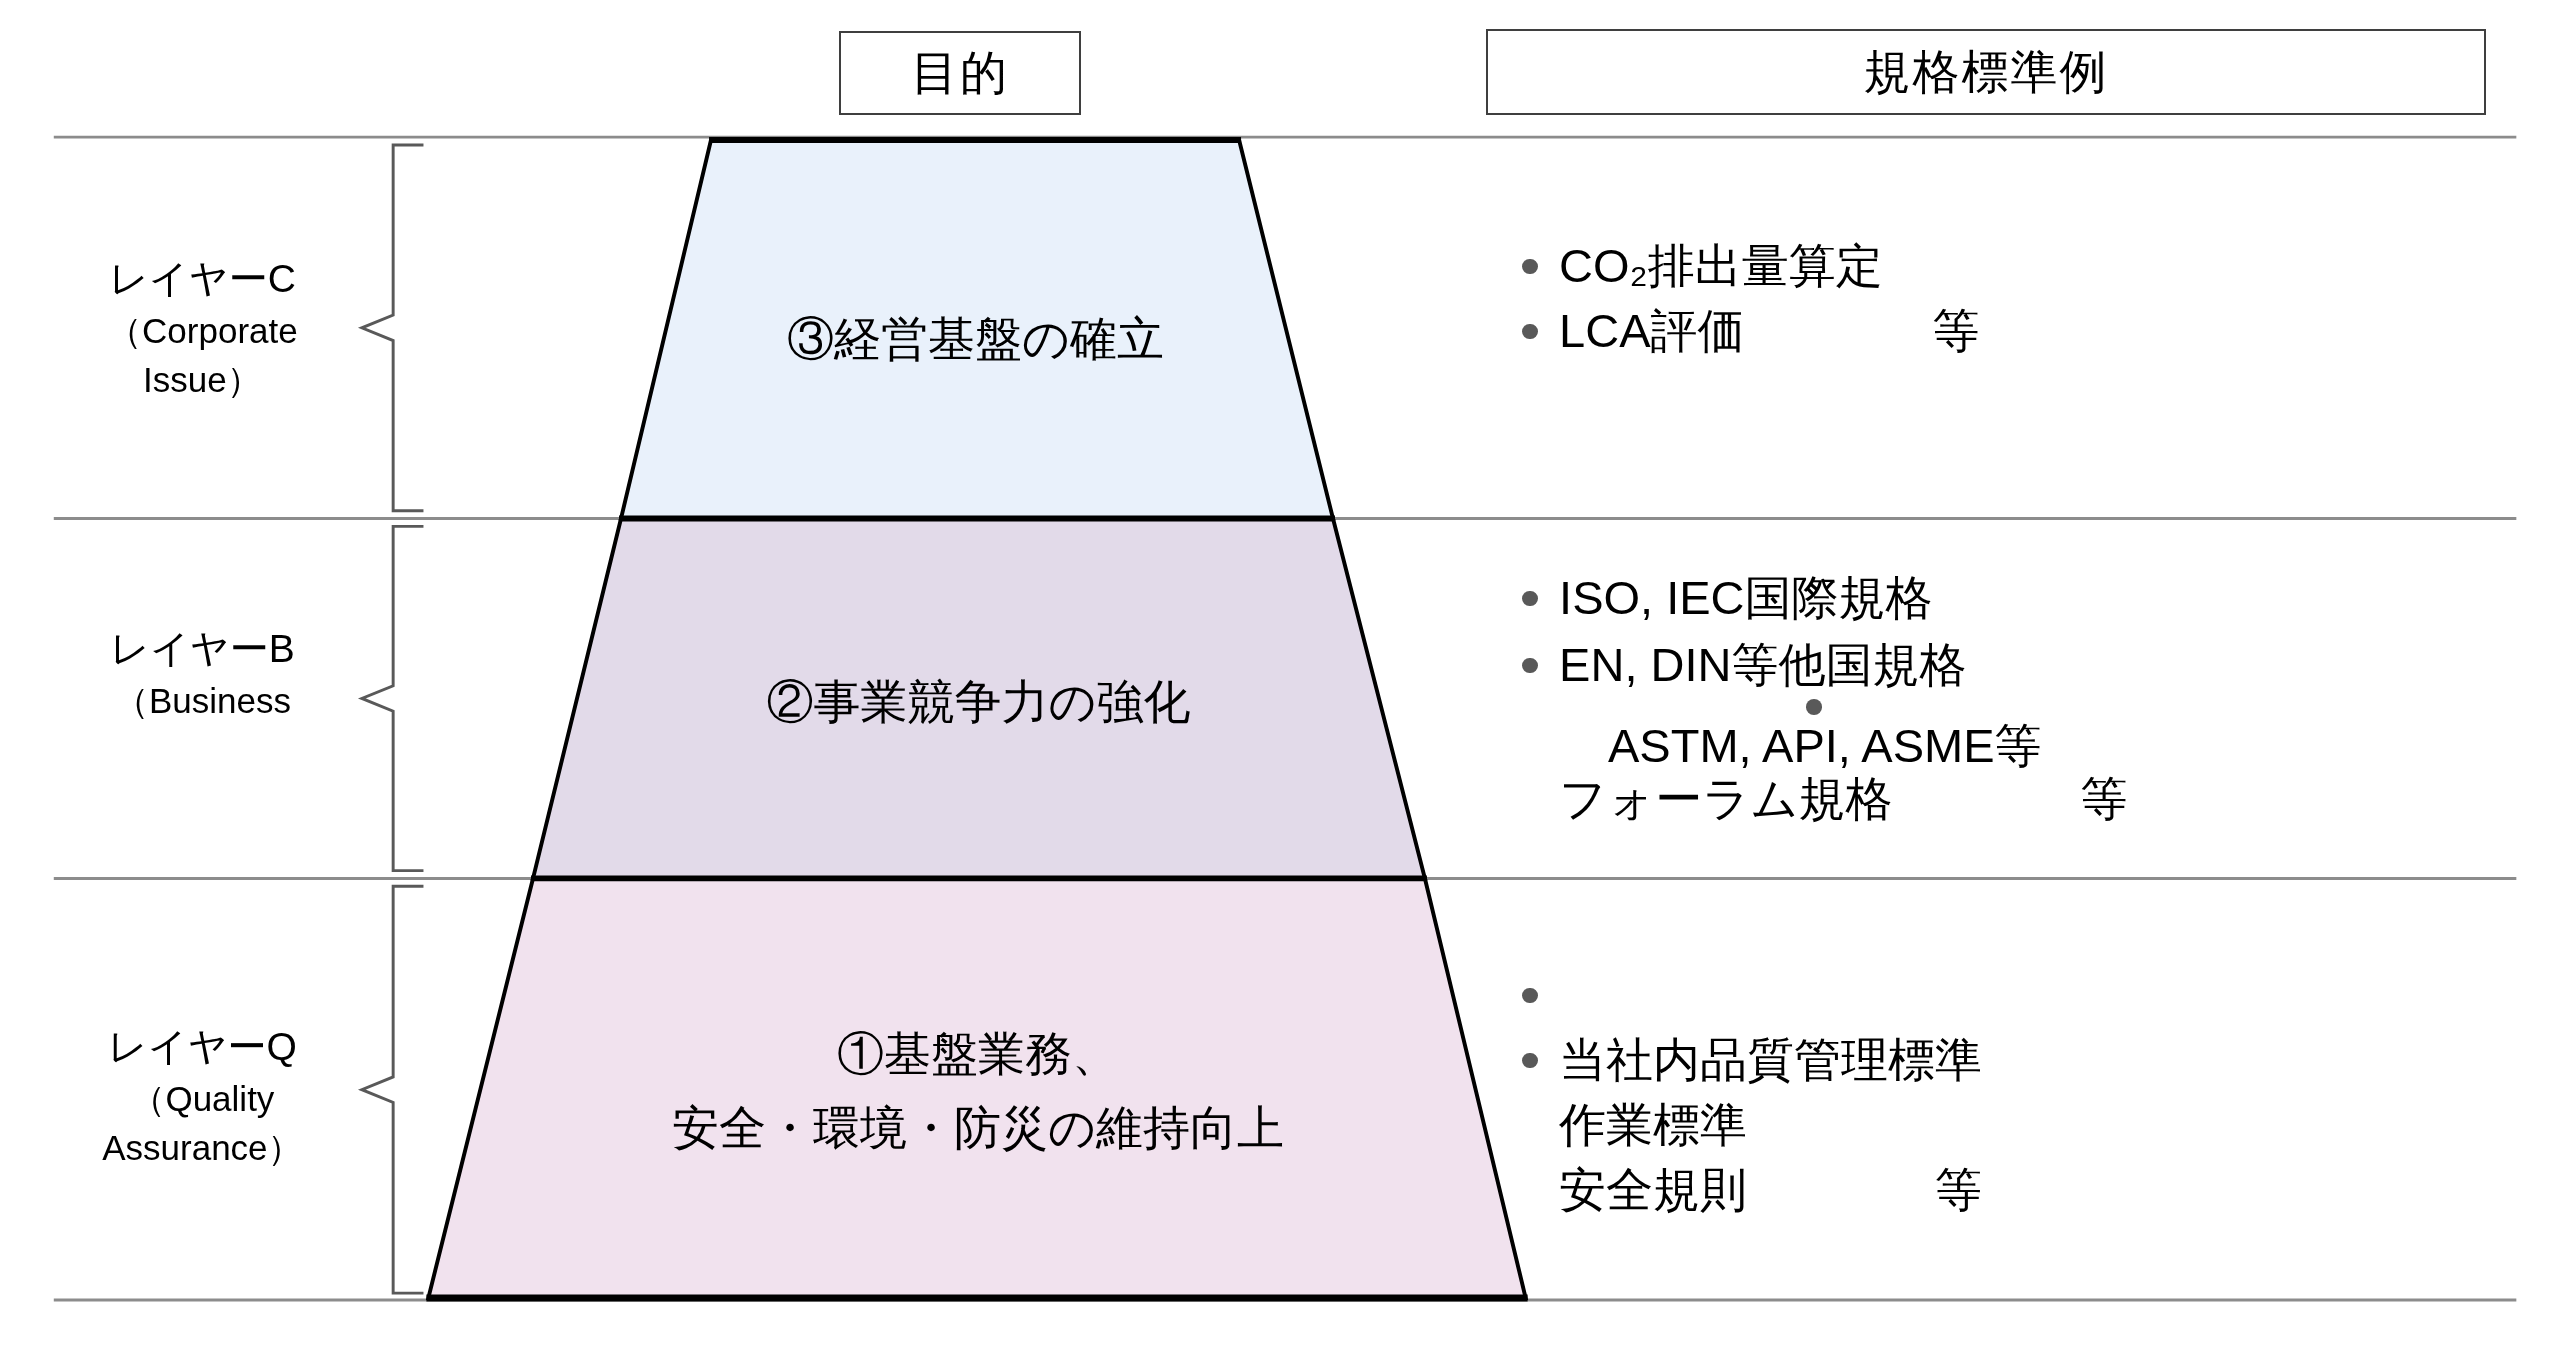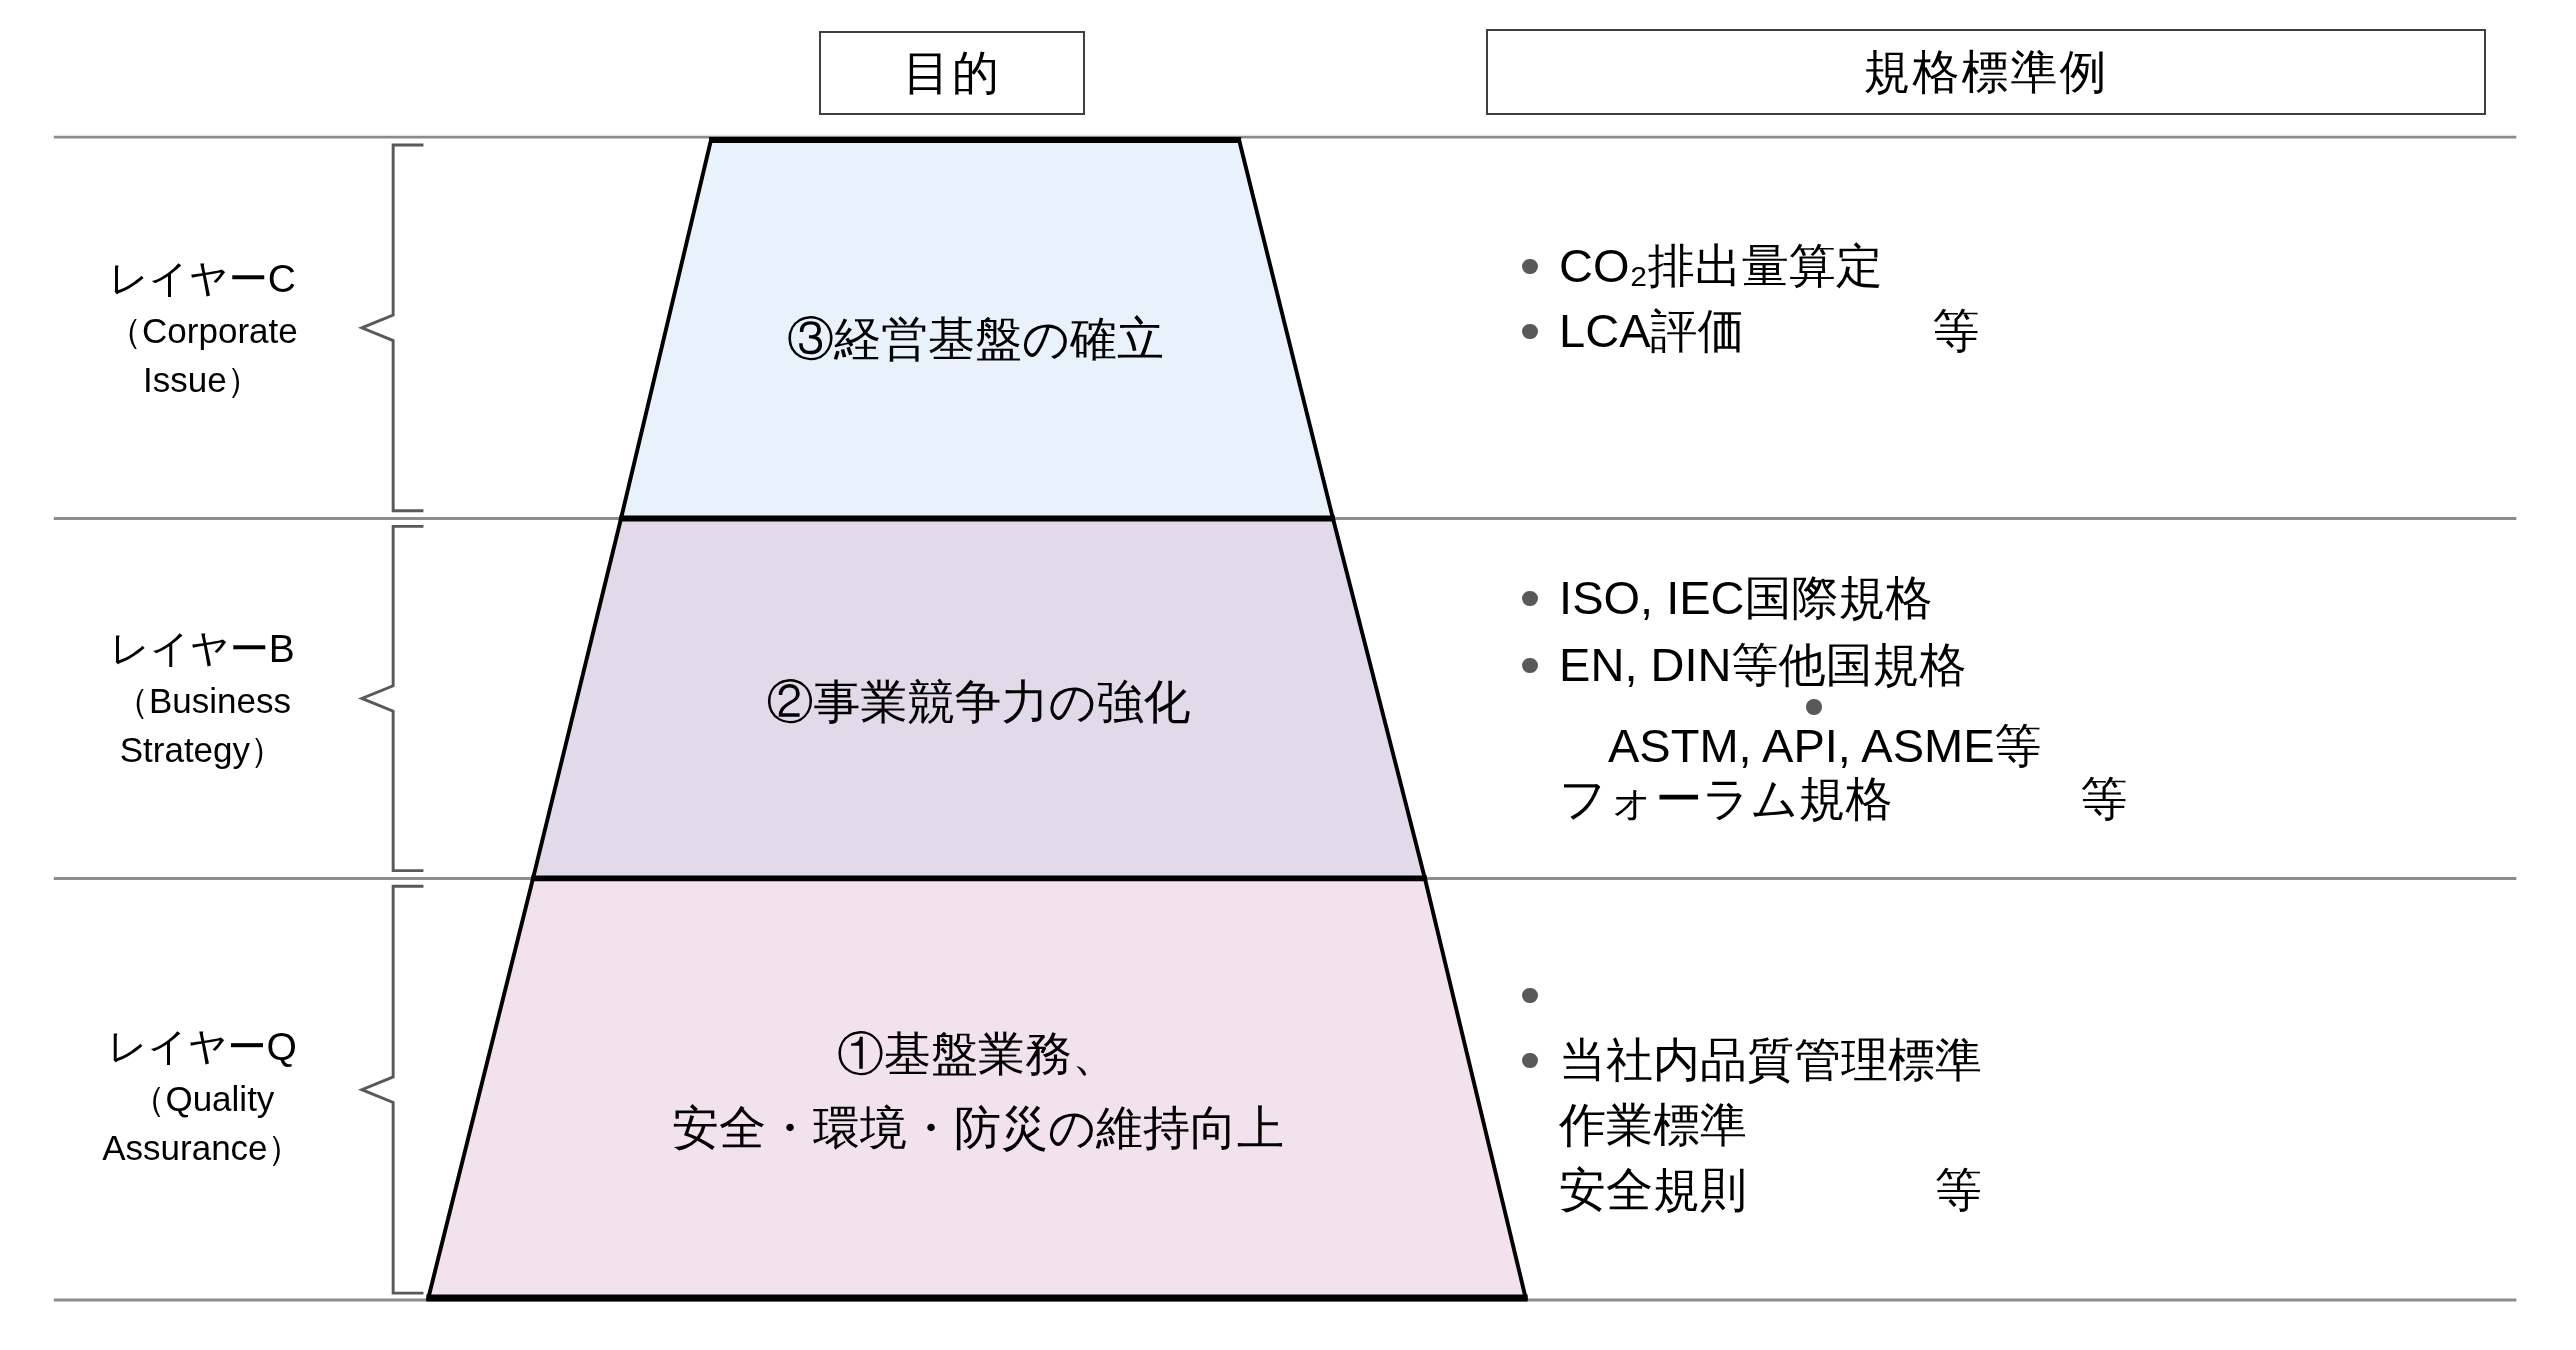--- a/index.html
+++ b/index.html
@@ -61,36 +61,35 @@
     <line x1="725" y1="143" x2="1269" y2="143" stroke="#000000" stroke-width="6"></line>
     <line x1="633" y1="530" x2="1365" y2="530" stroke="#000000" stroke-width="6"></line>
     <line x1="543" y1="898" x2="1459" y2="898" stroke="#000000" stroke-width="6"></line>
     <line x1="436" y1="1327" x2="1562" y2="1327" stroke="#000000" stroke-width="7"></line>
 
     <path d="M 433 148 L 402 148 L 402 322 L 370 335 L 402 348 L 402 522 L 433 522" fill="none" stroke="#595959" stroke-width="3"></path>
     <path d="M 433 538 L 402 538 L 402 701 L 370 714 L 402 727 L 402 890 L 433 890" fill="none" stroke="#595959" stroke-width="3"></path>
     <path d="M 433 906 L 402 906 L 402 1101 L 370 1114 L 402 1127 L 402 1322 L 433 1322" fill="none" stroke="#595959" stroke-width="3"></path>
   </svg>
 
-  <div class="hdr-box" style="left:819px;top:31px;width:266px;height:84px;">
+  <div class="hdr-box" style="left:839px;top:31px;width:242px;height:84px;">
     <span class="hdr-text">目的</span>
   </div>
   <div class="hdr-box" style="left:1486px;top:29px;width:1000px;height:86px;text-align:center;">
     <span class="hdr-text">規格標準例</span>
   </div>
 
   <div class="layer-label" style="top:251px;">
     <div class="jp">レイヤーC</div>
     <div class="en">（Corporate</div>
     <div class="en">Issue）</div>
   </div>
   <div class="layer-label" style="top:621px;">
     <div class="jp">レイヤーB</div>
     <div class="en">（Business</div>
-    <div class="en">Strategy）</div>
   </div>
   <div class="layer-label" style="top:1019px;">
     <div class="jp">レイヤーQ</div>
     <div class="en">（Quality</div>
     <div class="en">Assurance）</div>
   </div>
 
   <div class="pyr-text" style="left:633px;top:308px;width:685px;">③経営基盤の確立</div>
   <div class="pyr-text" style="left:636px;top:671px;width:685px;">②事業競争力の強化</div>
   <div class="pyr-text" style="left:587px;top:1017px;width:782px;">

